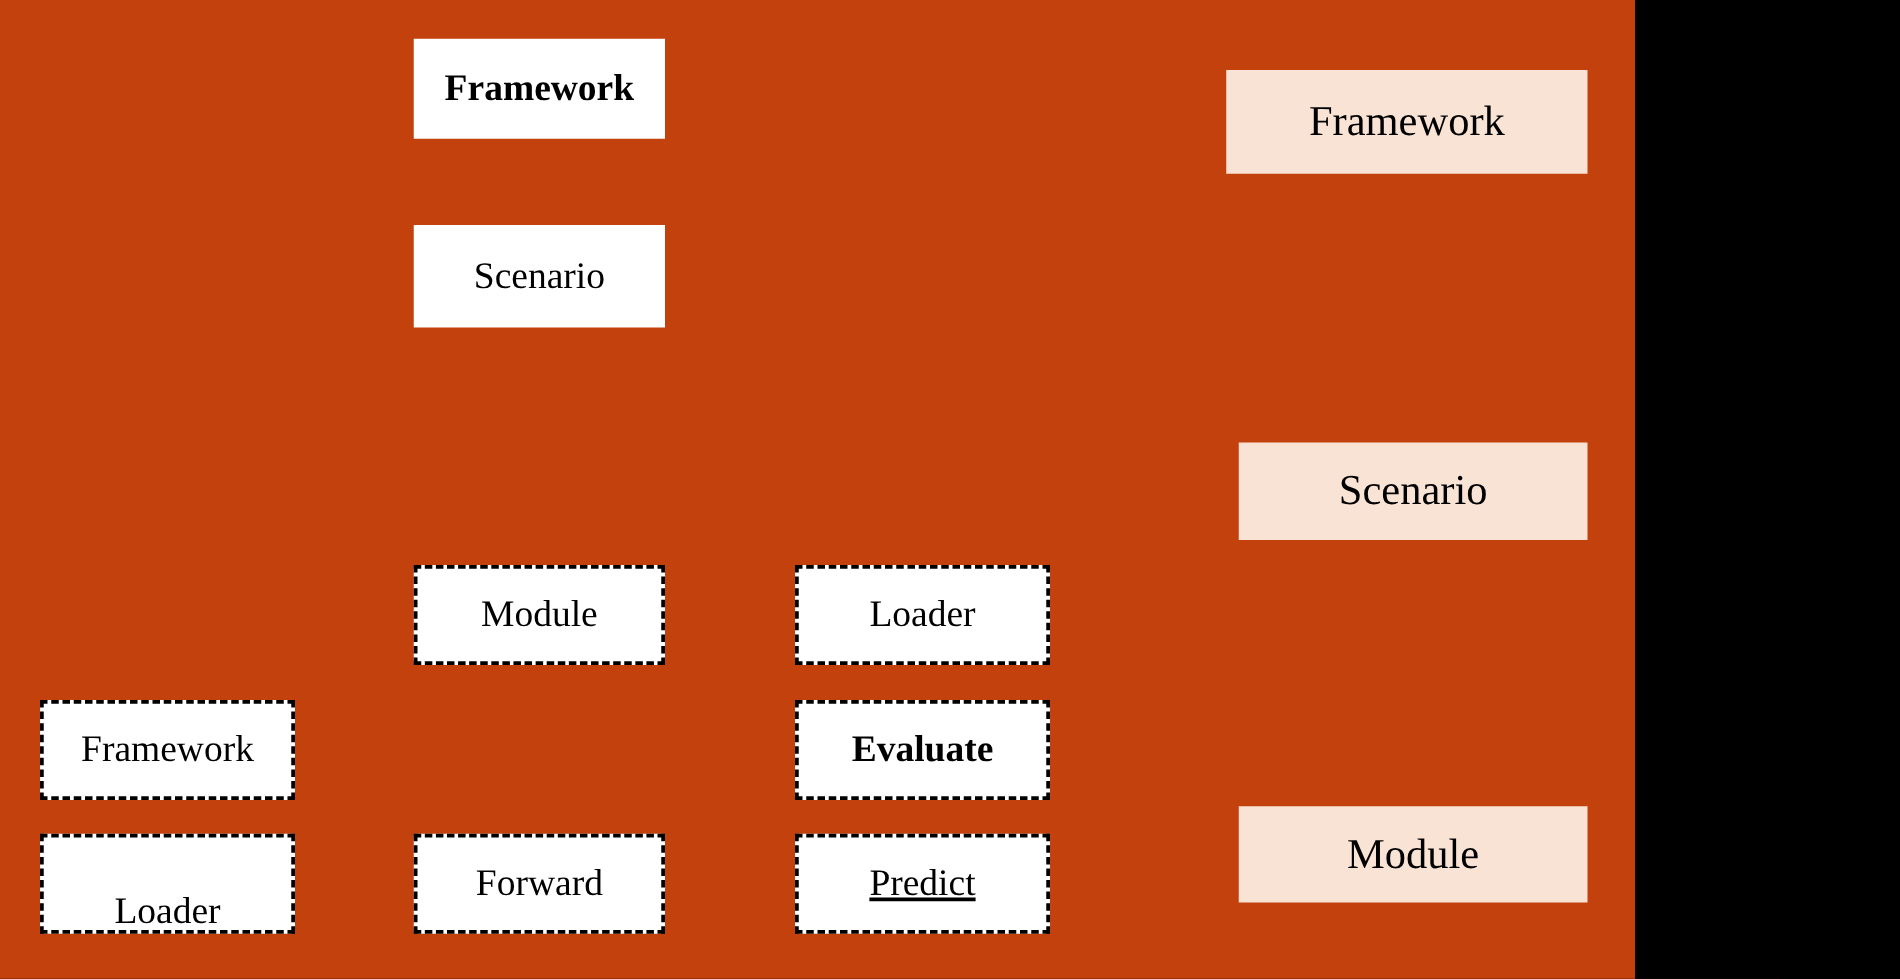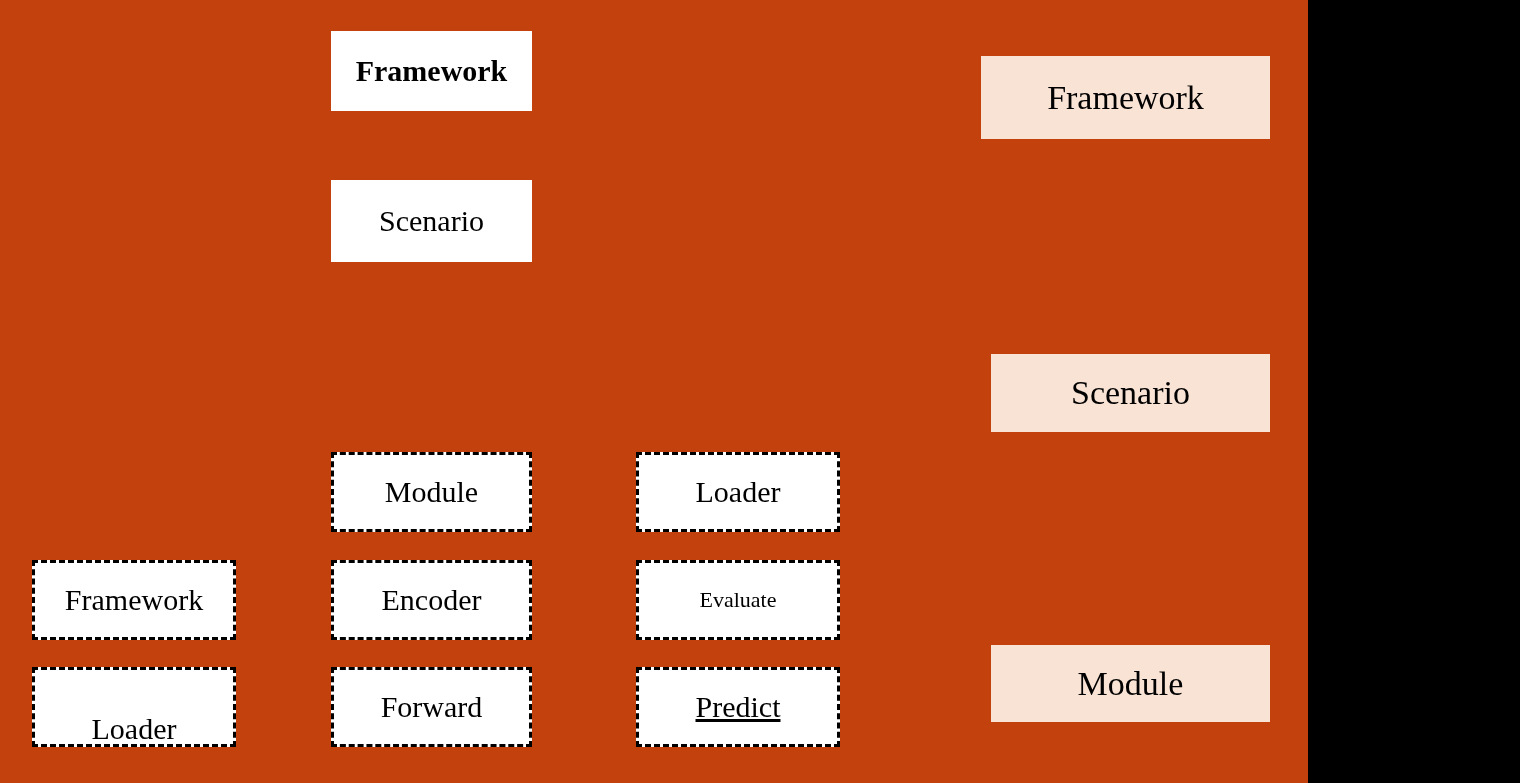--- a/index.html
+++ b/index.html
@@ -66,31 +66,28 @@
     </div>
     <div class="node dashed" style="left: 32px; top: 560px; width: 204px; height: 80px;">
       <span class="lbl" style="font-size: 30px;">Framework</span>
     </div>
     <div class="node dashed" style="left: 32px; top: 667px; width: 204px; height: 80px; align-items: flex-end;">
       <span class="lbl" style="font-size: 30px;">Loader</span>
     </div>
     <div class="node dashed" style="left: 331px; top: 452px; width: 201px; height: 80px;">
       <span class="lbl" style="font-size: 30px;">Module</span>
     </div>
-    <div class="node dashed" style="left: 331px; top: 560px; width: 201px; height: 80px;">
-      <span class="lbl" style="font-size: 30px;">Encoder</span>
-    </div>
     <div class="node dashed" style="left: 331px; top: 667px; width: 201px; height: 80px;">
       <span class="lbl" style="font-size: 30px;">Forward</span>
     </div>
     <div class="node dashed" style="left: 636px; top: 452px; width: 204px; height: 80px;">
       <span class="lbl" style="font-size: 30px;">Loader</span>
     </div>
     <div class="node dashed" style="left: 636px; top: 560px; width: 204px; height: 80px;">
-      <span class="lbl" style="font-size: 22px;">Evaluate</span>
+      <span class="lbl" style="font-size: 30px; font-weight: bold;">Evaluate</span>
     </div>
     <div class="node dashed" style="left: 636px; top: 667px; width: 204px; height: 80px;">
       <span class="lbl" style="font-size: 30px; text-decoration: underline;">Predict</span>
     </div>
     <div class="node peach" style="left: 981px; top: 56px; width: 289px; height: 83px; background: rgb(249, 227, 213);">
       <span class="lbl" style="font-size: 34px;">Framework</span>
     </div>
     <div class="node peach" style="left: 991px; top: 354px; width: 279px; height: 78px; background: rgb(249, 227, 213);">
       <span class="lbl" style="font-size: 34px;">Scenario</span>
     </div>

